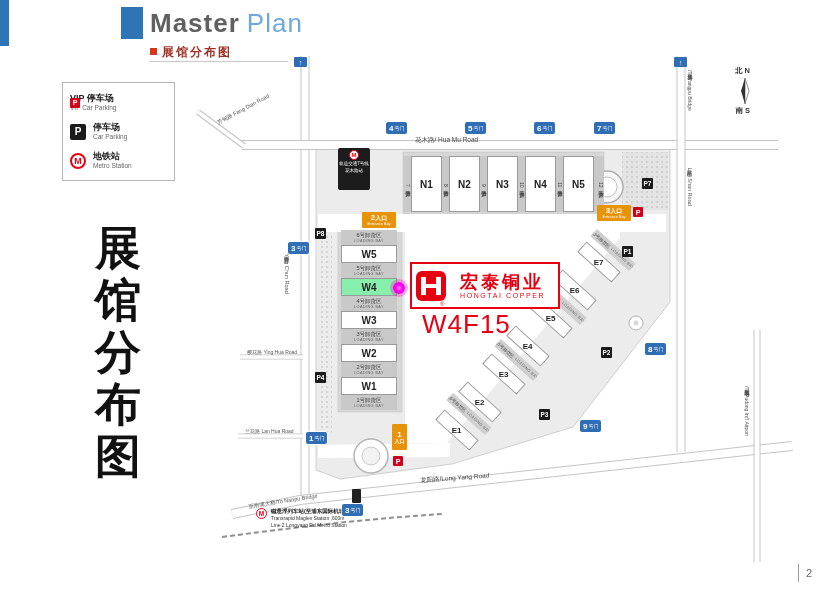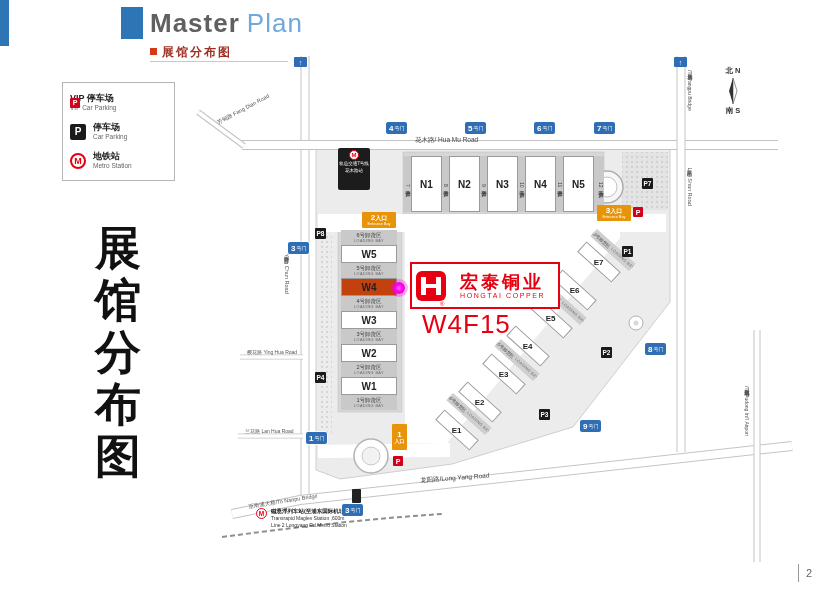--- a/index.html
+++ b/index.html
@@ -24,32 +24,32 @@
          color:#fff;font-weight:bold;font-size:10px;border-radius:2px;flex:0 0 auto}
   .licon.vip{background:#d0021b}
   .licon.pk{background:#1a1a1a}
   .licon.mt{background:#fff;border:2px solid #e60012;border-radius:50%;color:#e60012;font-size:9px}
   .ltxt .cn{font-size:9px;font-weight:bold;color:#222;line-height:11px}
   .ltxt .en{font-size:6.5px;color:#666;line-height:8px}
   
   .vtitle{position:absolute;left:92px;top:222px;width:52px;text-align:center}
   .vtitle div{font-size:46px;line-height:52px;font-weight:800;color:#111}
   
-  .compass{position:absolute;left:716px;top:66px;width:34px;display:flex;flex-direction:column;align-items:center;gap:2px}
+  .compass{position:absolute;left:716px;top:66px;width:34px;display:flex;flex-direction:column;align-items:flex-end;gap:2px}
   .compass span{font-size:7.5px;color:#333;font-weight:bold}
   .pagenum{position:absolute;right:10px;bottom:8px;font-size:11px;color:#666;border-left:1px solid #999;
            padding-left:7px;height:18px;line-height:18px}
   
   .hall{position:absolute;background:#fff;border:1px solid #9a9a9a;display:flex;align-items:center;
         justify-content:center;font-weight:bold;color:#222}
   .hall-n{width:31px;height:56px;font-size:10px}
   .hall-w{width:56px;height:18px;font-size:10px}
   .hall-e{width:46px;height:14px;font-size:8px;transform:rotate(42deg)}
   .hall-e span{display:inline-block;transform:rotate(-42deg)}
-  .hl{background:#c2410c}
+  .hl{background:#86efac}
   .bay{position:absolute;background:#c9c9c9;color:#3d3d3d;display:flex;align-items:center;justify-content:center;overflow:hidden}
   .bay-n{width:7px;height:56px;writing-mode:vertical-rl;font-size:5px;line-height:7px;padding-top:2px;display:block;text-align:center}
   .bay-w{width:56px;height:15px;flex-direction:column;font-size:5.5px;line-height:6px}
   .bay-w .en,.bay-e .en{font-size:3.8px;color:#676767;letter-spacing:.4px}
   .bay-e{width:52px;height:10px;transform:rotate(42deg);font-size:4.6px;gap:2px;background:#cfcfcf;white-space:nowrap}
   .gate{position:absolute;background:#2f6db5;color:#fff;border-radius:2px;height:12px;padding:0 3px;
         display:flex;align-items:center;gap:1px;box-shadow:0 0 0 1px rgba(255,255,255,.7)}
   .gate .n{font-size:8px;font-weight:bold}
   .gate .s{font-size:5px}
   .ent{position:absolute;background:#e8940a;color:#fff;border-radius:1px;display:flex;flex-direction:column;

